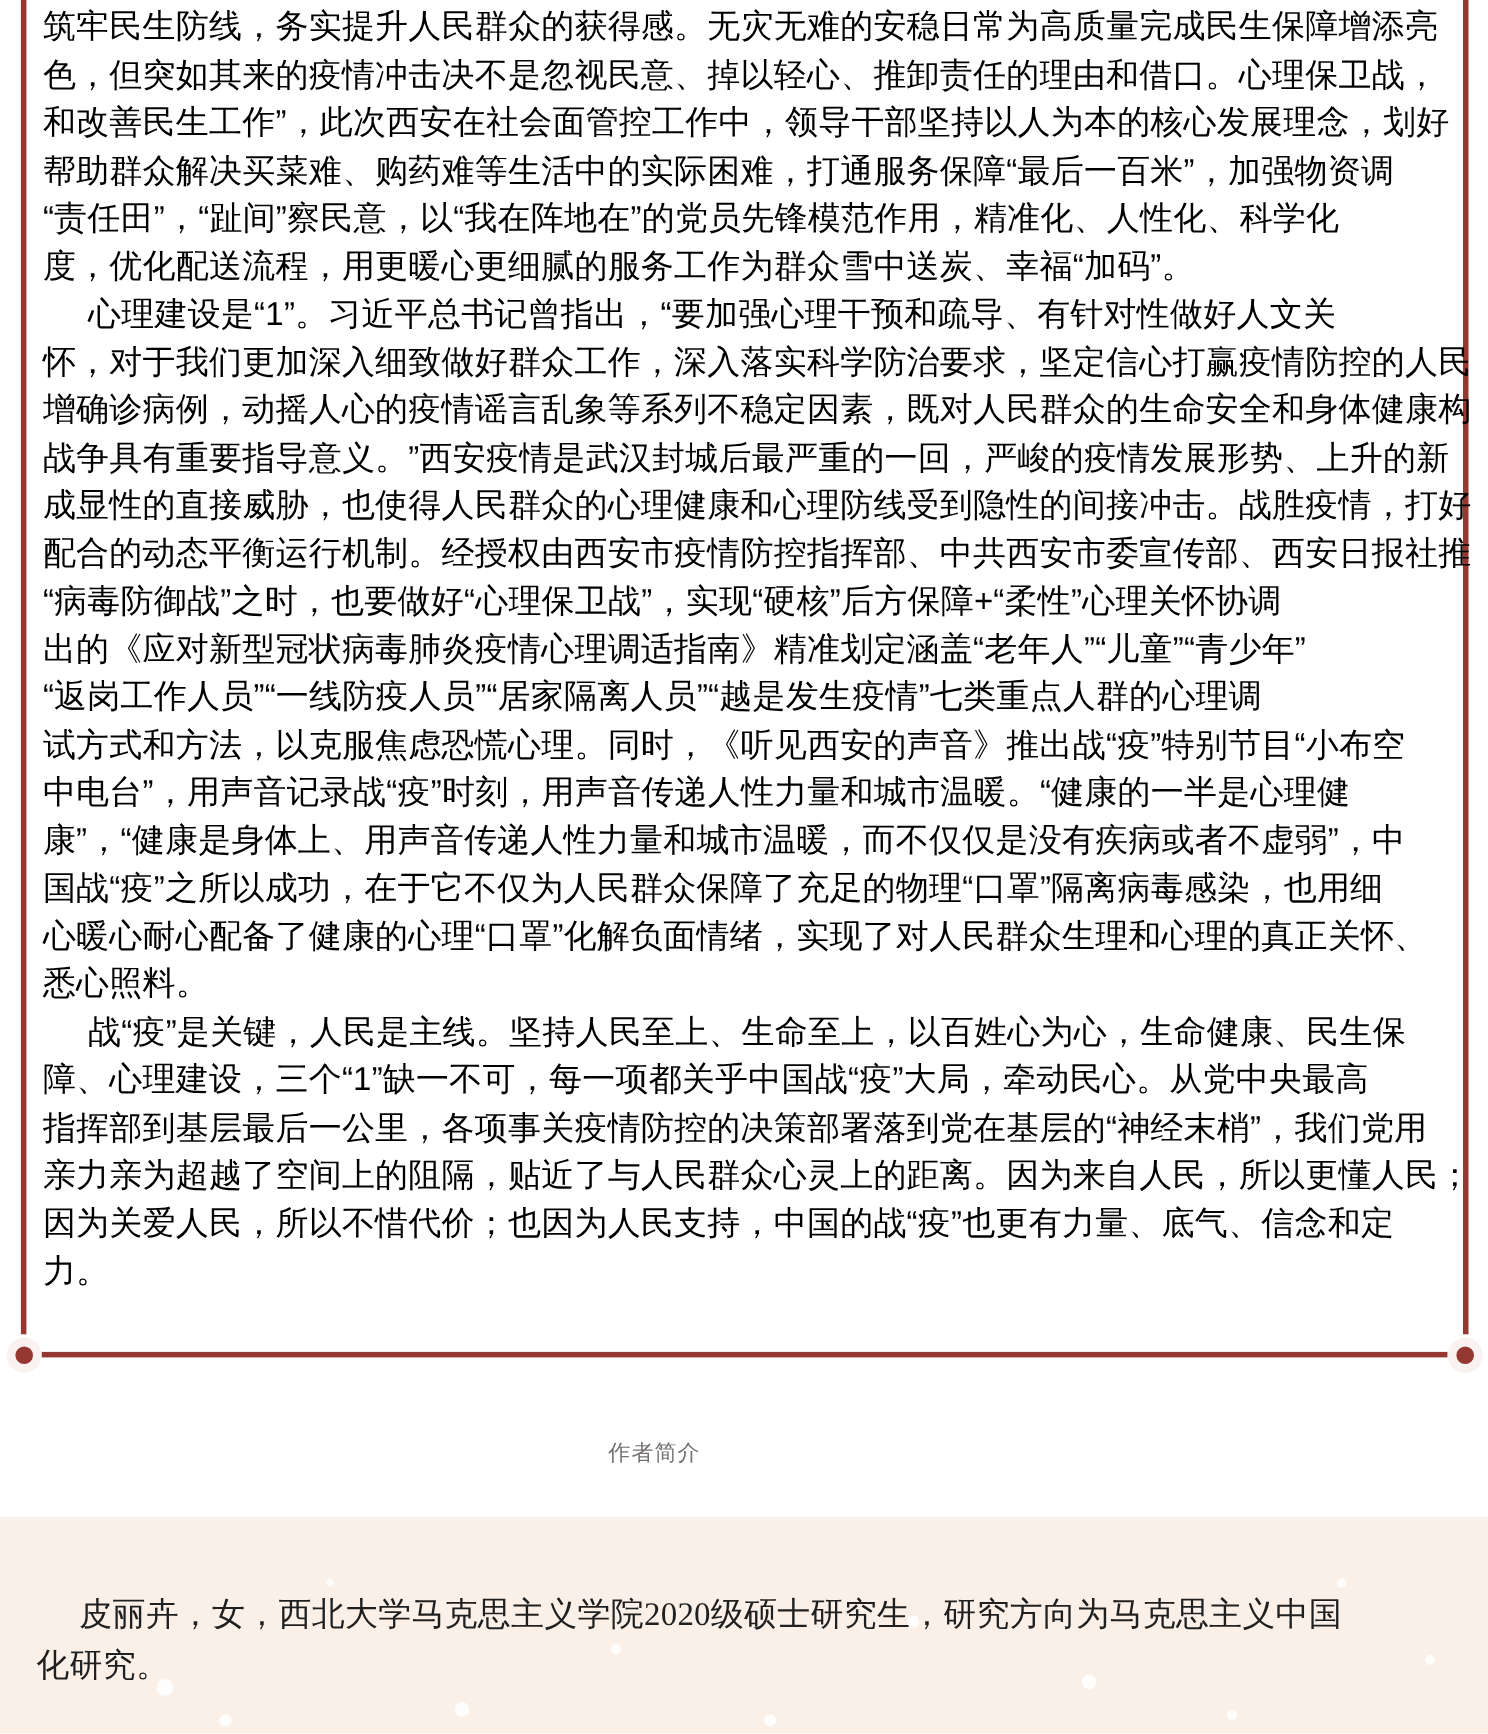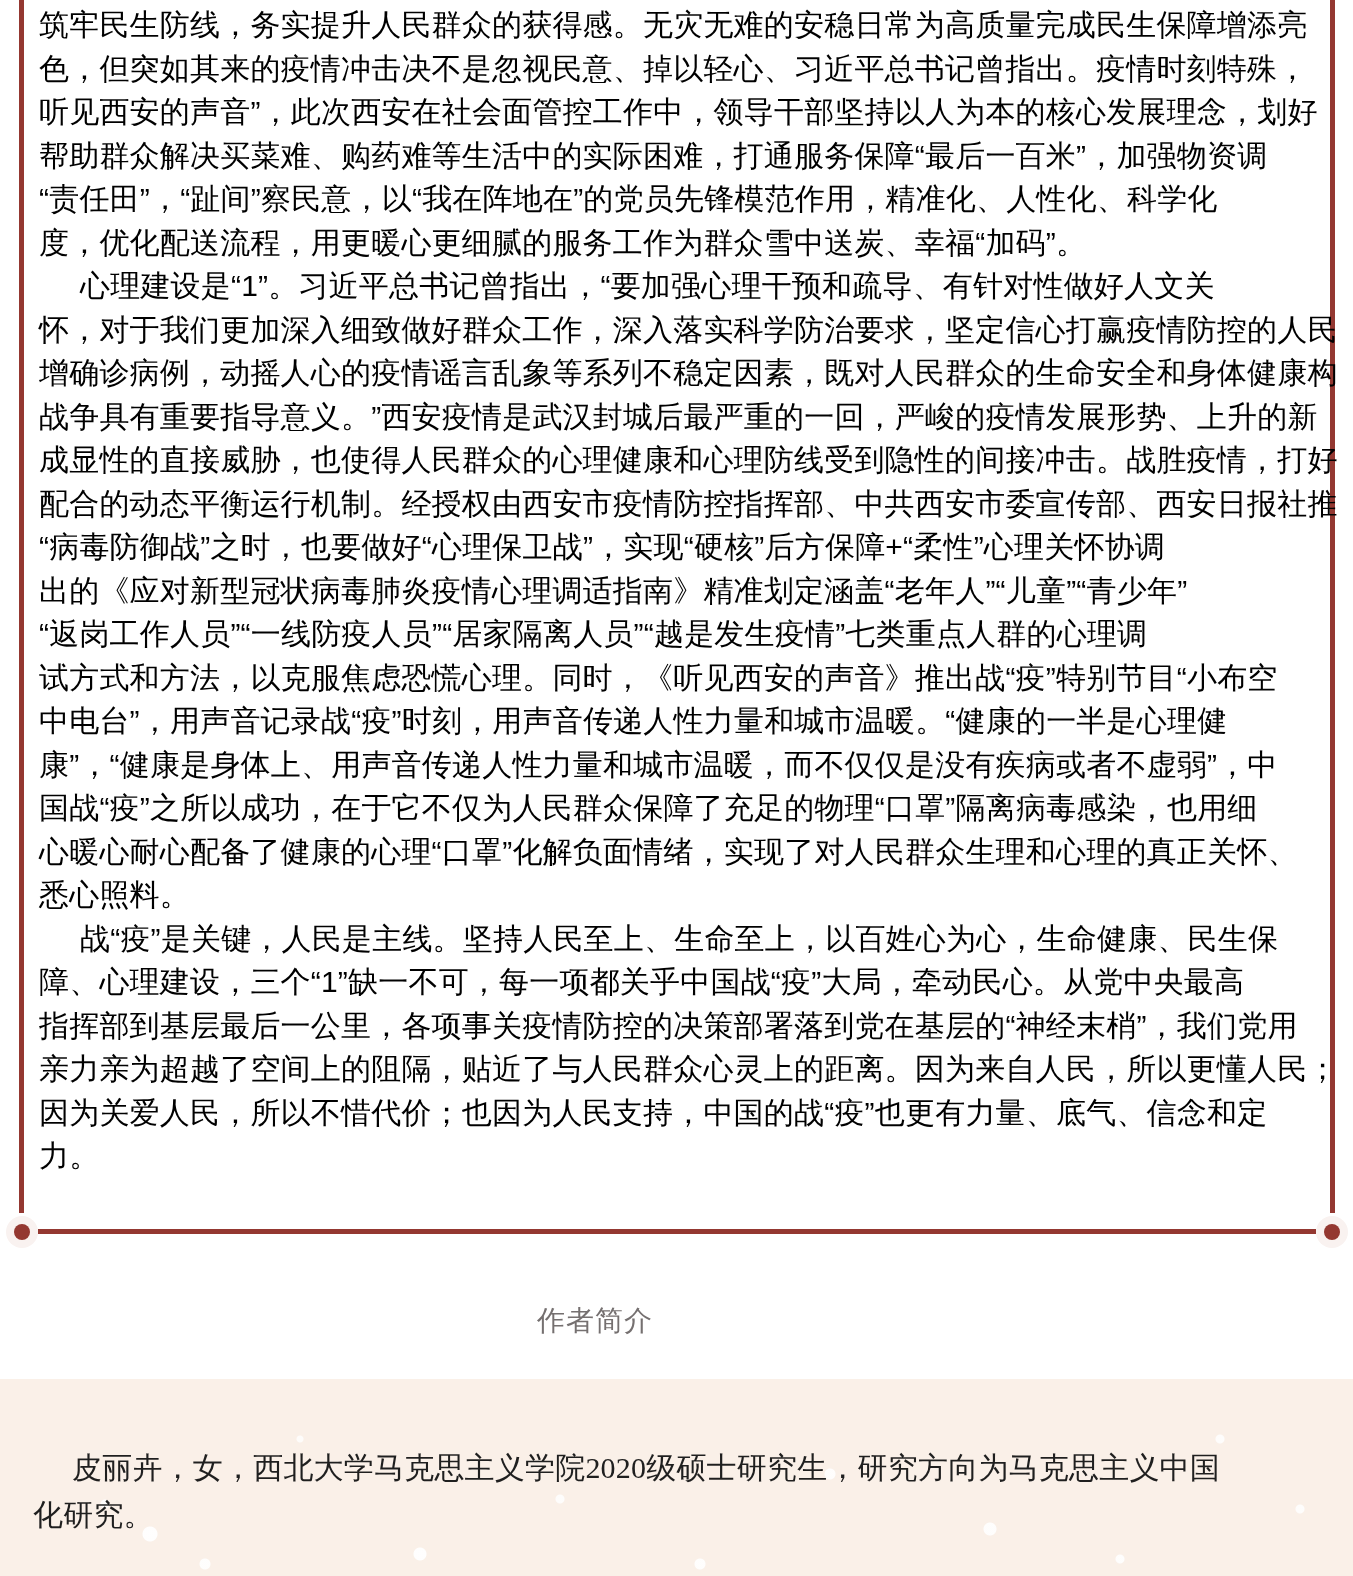--- a/index.html
+++ b/index.html
@@ -35,21 +35,21 @@
   .divider-dot.left{left:14px;}
   .divider-dot.right{left:1324px;}
   .divider-line{
     position:absolute;top:1229px;left:38px;width:1278px;height:5px;
     background:var(--accent,#943831);
   }
 
   
   .section-title{
     position:absolute;top:1302px;left:0;width:1190px;
-    text-align:center;font-size:28px;line-height:38px;
+    text-align:center;font-size:20px;line-height:38px;
     color:var(--title-color,#757070);font-weight:400;letter-spacing:1px;
   }
 
   
   .bio-panel{
     position:absolute;top:1379px;left:0;width:1353px;height:197px;
     background-image:
       radial-gradient(circle at 150px 155px, rgba(255,255,255,.95) 0 7px, rgba(255,255,255,0) 8px),
       radial-gradient(circle at 105px 125px, rgba(255,255,255,.9) 0 4px, rgba(255,255,255,0) 5px),
       radial-gradient(circle at 420px 175px, rgba(255,255,255,.95) 0 6px, rgba(255,255,255,0) 7px),
@@ -78,22 +78,22 @@
 
 <div class="page">
 
   <span class="vline left"></span>
   <span class="vline right"></span>
 
   <div class="article-text">
 
   <div>
         <div class="article-line">筑牢民生防线，务实提升人民群众的获得感。无灾无难的安稳日常为高质量完成民生保障增添亮</div>
-        <div class="article-line">色，但突如其来的疫情冲击决不是忽视民意、掉以轻心、习近平总书记曾指出。疫情时刻特殊，</div>
-        <div class="article-line">听见西安的声音”，此次西安在社会面管控工作中，领导干部坚持以人为本的核心发展理念，划好</div>
+        <div class="article-line">色，但突如其来的疫情冲击决不是忽视民意、掉以轻心、推卸责任的理由和借口。心理保卫战，</div>
+        <div class="article-line">和改善民生工作”，此次西安在社会面管控工作中，领导干部坚持以人为本的核心发展理念，划好</div>
         <div class="article-line">帮助群众解决买菜难、购药难等生活中的实际困难，打通服务保障“最后一百米”，加强物资调</div>
         <div class="article-line">“责任田”，“趾间”察民意，以“我在阵地在”的党员先锋模范作用，精准化、人性化、科学化</div>
         <div class="article-line">度，优化配送流程，用更暖心更细腻的服务工作为群众雪中送炭、幸福“加码”。</div>
       </div>
       <div>
         <div class="article-line pindent">心理建设是“1”。习近平总书记曾指出，“要加强心理干预和疏导、有针对性做好人文关</div>
         <div class="article-line">怀，对于我们更加深入细致做好群众工作，深入落实科学防治要求，坚定信心打赢疫情防控的人民</div>
         <div class="article-line">增确诊病例，动摇人心的疫情谣言乱象等系列不稳定因素，既对人民群众的生命安全和身体健康构</div>
         <div class="article-line">战争具有重要指导意义。”西安疫情是武汉封城后最严重的一回，严峻的疫情发展形势、上升的新</div>
         <div class="article-line">成显性的直接威胁，也使得人民群众的心理健康和心理防线受到隐性的间接冲击。战胜疫情，打好</div>

